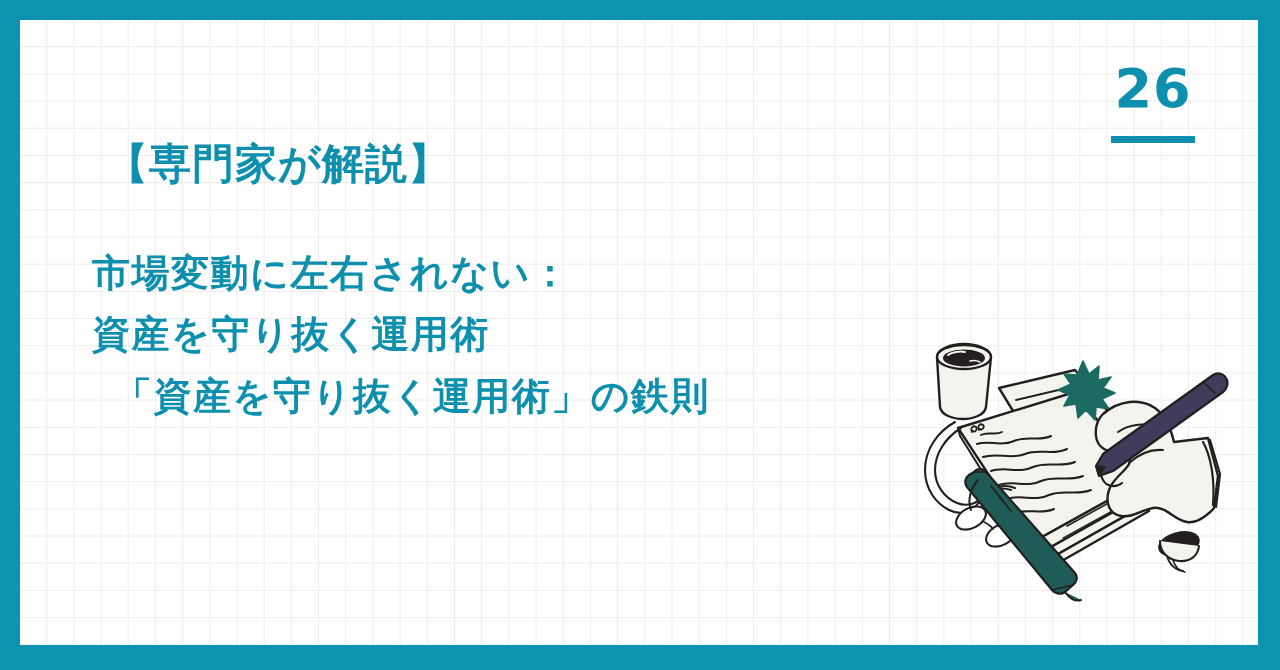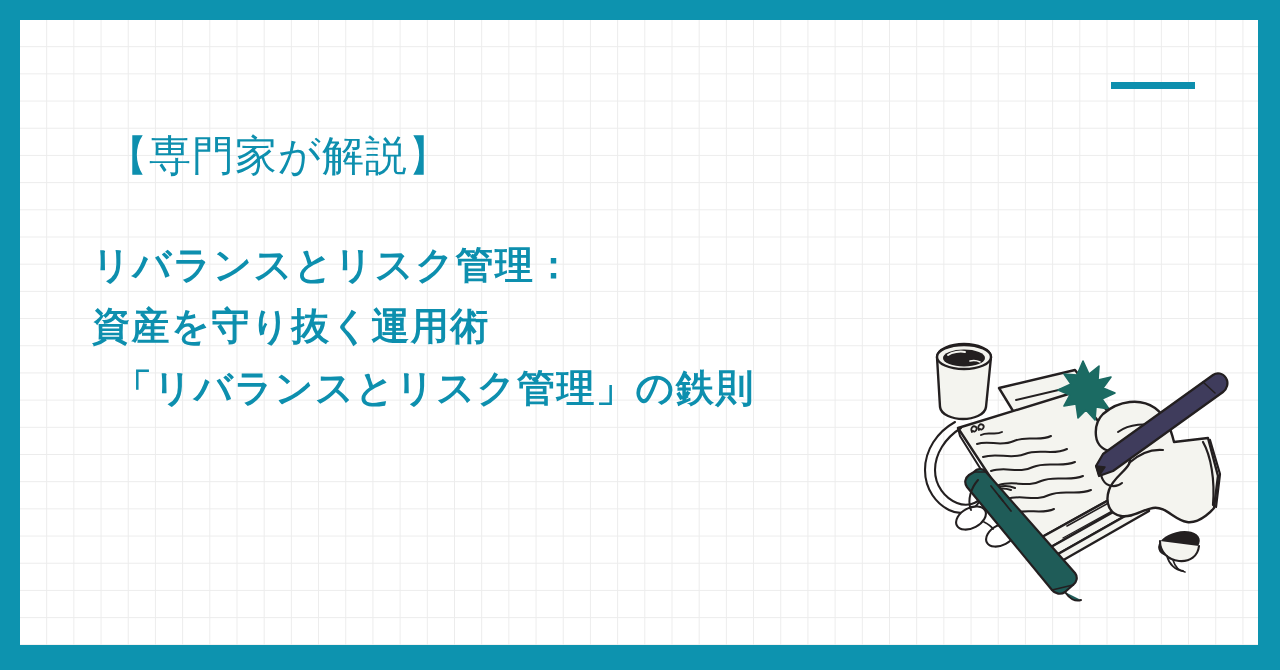--- a/index.html
+++ b/index.html
@@ -68,26 +68,26 @@
 
   
   .text-block {
     position: absolute;
     left: 72px;
     top: 110px;
     width: 840px;
   }
   .eyebrow {
     font-family: "DejaVu Sans", "Liberation Sans", sans-serif;
-    font-weight: 400;
+    font-weight: 700;
     font-size: 42px;
     line-height: 1.25;
     color: #0d8fae;
     letter-spacing: 1px;
-    margin: 0 0 52px 14px;
+    margin: 8px 0 52px 14px;
     white-space: nowrap;
   }
   .headline {
     margin: 0;
     font-family: "DejaVu Sans", "Liberation Sans", sans-serif;
     font-weight: 700;
     font-size: 38px;
     line-height: 1.62;
     color: #0d8fae;
     letter-spacing: 1.5px;
@@ -111,29 +111,30 @@
 <div id="page">
 
   <div class="frame-band frame-top"></div>
   <div class="frame-band frame-bottom"></div>
   <div class="frame-band frame-left"></div>
   <div class="frame-band frame-right"></div>
 
   <div class="canvas">
 
     <div class="badge">
+      <div class="badge-number">26</div>
       <div class="badge-rule"></div>
     </div>
 
     <div class="text-block">
       <div class="eyebrow">【専門家が解説】</div>
       <div class="headline">
-        <span class="line">リバランスとリスク管理：</span>
+        <span class="line">市場変動に左右されない：</span>
         <span class="line">資産を守り抜く運用術</span>
-        <span class="line indent">「リバランスとリスク管理」の鉄則</span>
+        <span class="line indent">「資産を守り抜く運用術」の鉄則</span>
       </div>
     </div>
 
     <div class="illustration">
       <svg viewBox="0 0 330 300" xmlns="http://www.w3.org/2000/svg">
         <g fill="none" stroke="#231f20" stroke-width="2.4" stroke-linecap="round" stroke-linejoin="round">
 
           <g>
             <path d="M22 27 C22 19 36 14 49 14 C62 14 76 19 76 27 L71 77 C70 85 58 89 48 89 C38 89 26 85 25 77 Z" fill="#f4f4ef"></path>
             <ellipse cx="49" cy="27" rx="27" ry="12" fill="#f4f4ef"></ellipse>

